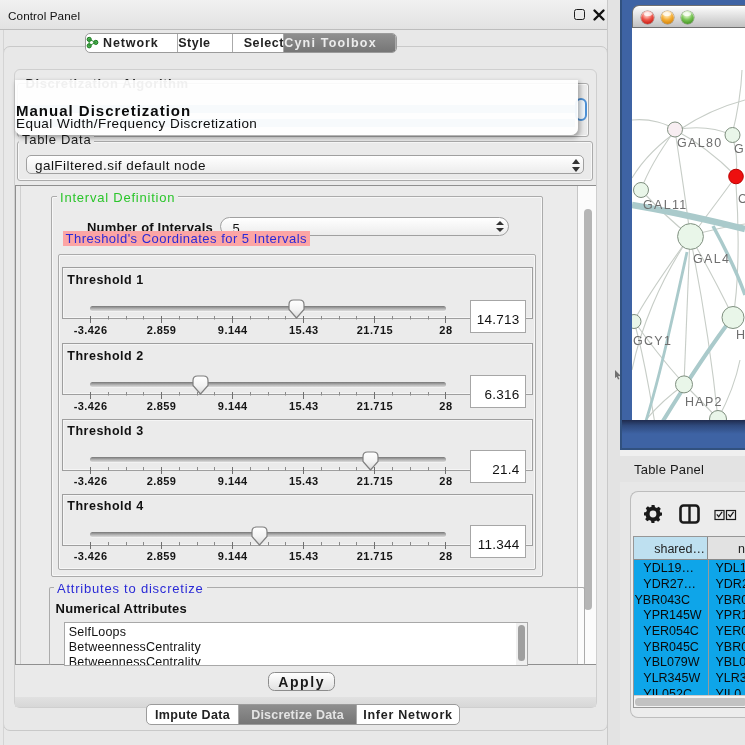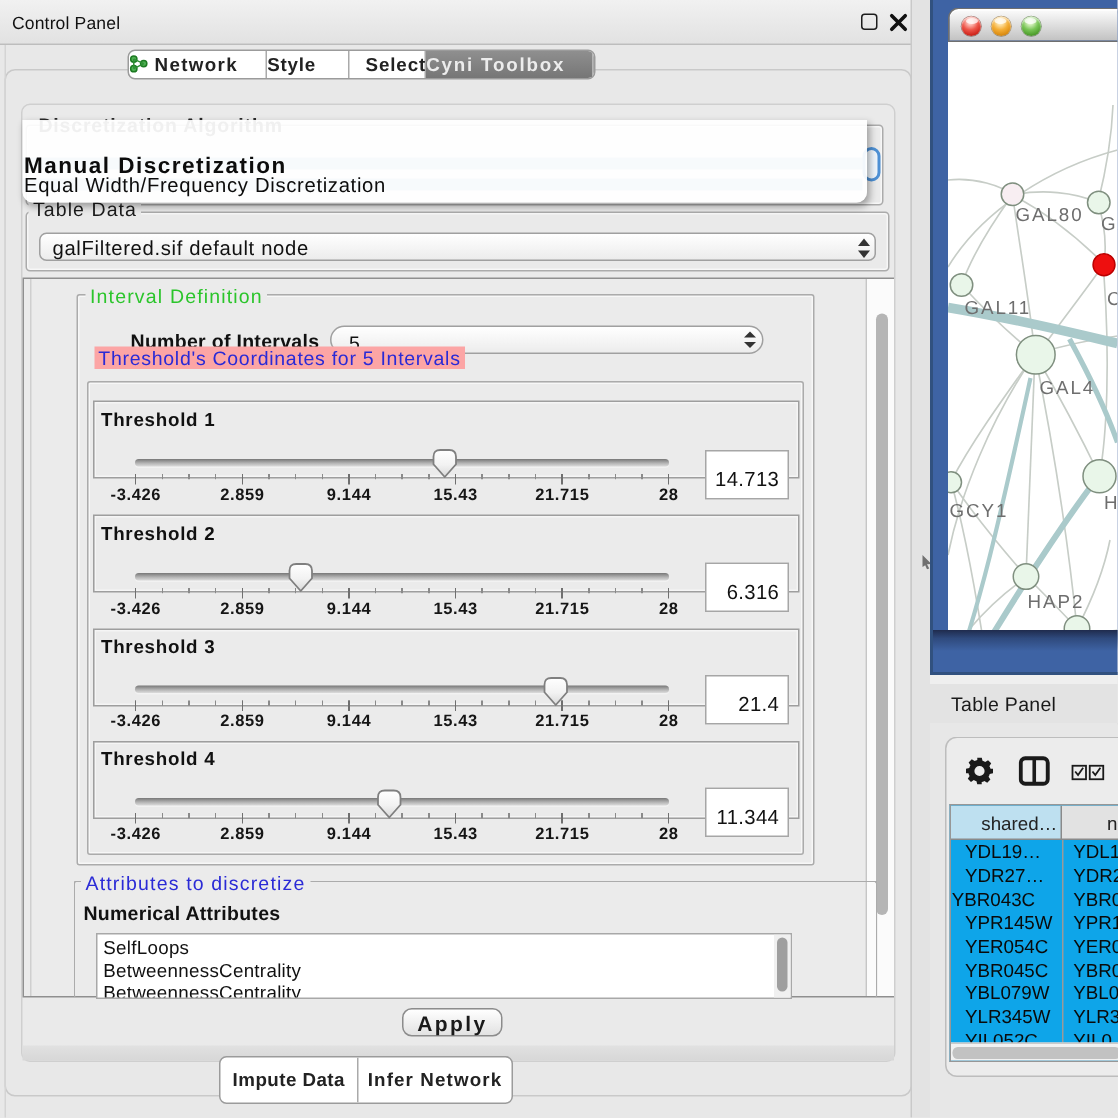--- a/index.html
+++ b/index.html
@@ -8,21 +8,21 @@
 background:linear-gradient(#f1f1f1,#e2e2e2);border-bottom:1px solid #bdbdbd}
 #titlebar .t{position:absolute;left:8px;top:8.5px;font-size:11.7px;color:#111;letter-spacing:.1px}
 #btnsq{position:absolute;left:574px;top:9px;width:11px;height:11px;border:1.6px solid #1d1d1d;border-radius:2.5px}
 .etched{border:1px solid #ababab;box-shadow:inset 0 0 0 1px rgba(250,250,250,.8);border-radius:2px}
 .glabel{position:absolute;background:#eaeaea;padding:0 3px;font-size:13px;letter-spacing:.3px;white-space:nowrap}
 #ttabs{position:absolute;left:85px;top:32.5px;height:20.5px;display:flex;z-index:2;
 border:1px solid #9b9b9b;border-radius:5px;overflow:hidden;background:#fff;
 font-size:12.5px;font-weight:bold;color:#222}
 #ttabs .seg{display:flex;align-items:center;height:100%;border-right:1px solid #aaa}
 #ttabs .sel{background:linear-gradient(#8f8f8f,#767676);color:#ececec}
-#btabs{position:absolute;left:146px;top:704px;height:32px;display:flex;
+#btabs{position:absolute;left:146px;top:704px;height:21px;display:flex;
 border:1px solid #9b9b9b;border-radius:5px;overflow:hidden;background:#fff;
 font-size:12.5px;font-weight:bold;color:#222}
 #btabs .seg{display:flex;align-items:center;justify-content:center;height:100%;border-right:1px solid #aaa}
 #btabs .sel{background:linear-gradient(#8f8f8f,#767676);color:#e4e4e4}
 #content{position:absolute;left:13.5px;top:68.5px;width:583px;height:639.5px;
 background:#eaeaea;border:1px solid #cfcfcf;border-radius:6px}
 #outerp{position:absolute;left:2.5px;top:45.5px;width:605.5px;height:685px;border:1px solid #c9c9c9;border-radius:7px}
 #bstrip{position:absolute;left:14.5px;top:697px;width:581px;height:9.5px;background:linear-gradient(#e1e1e1,#d7d7d7)}
 .combo{position:absolute;background:linear-gradient(#ffffff,#ececec);border:1px solid #a0a0a0;border-radius:5px}
 .uarr{position:absolute;width:0;height:0;border-left:4.5px solid transparent;border-right:4.5px solid transparent;border-bottom:5px solid #333}
@@ -235,20 +235,21 @@
   <div class="abs" style="left:4.3px;top:17.2px">BetweennessCentrality</div>
   <div class="abs" style="left:4.3px;top:32.4px">BetweennessCentrality</div>
   <div class="abs" style="left:451.5px;top:0;width:12px;height:44px;background:#f0f0f0"></div>
   <div class="abs" style="left:453px;top:2.5px;width:7.5px;height:36px;background:#9f9f9f;border-radius:3.5px"></div>
 </div>
 
 <div class="abs" style="left:268.4px;top:671.8px;width:66.5px;height:19px;background:linear-gradient(#ffffff,#e2e2e2);border:1px solid #8c8c8c;border-radius:6.5px;text-align:center;font-size:14px;font-weight:bold;color:#1a1a1a;line-height:18px;letter-spacing:1.6px">Apply</div>
 
 <div id="btabs">
  <div class="seg" style="width:92px;letter-spacing:.3px">Impute Data</div>
+ <div class="seg sel" style="width:118px;letter-spacing:.2px">Discretize Data</div>
  <div class="seg" style="width:102px;border-right:none;letter-spacing:.75px">Infer Network</div>
 </div>
 <div class="abs" style="left:607px;top:0;width:1px;height:745px;background:#c9c9c9"></div>
 <div class="abs" style="left:608px;top:0;width:12px;height:745px;background:#e3e3e3"></div>
 <div class="abs" style="left:3px;top:30px;width:1px;height:715px;background:#d4d4d4"></div>
 
 <svg class="abs" style="left:613px;top:368px" width="10" height="12" viewBox="0 0 10 12">
     <path d="M2,10 L2,2 L8,8 L5,8.2 L6.5,11 L5,11.5 L3.8,8.8 Z" fill="#4a4a4a" opacity=".75"></path>
   </svg>
 

